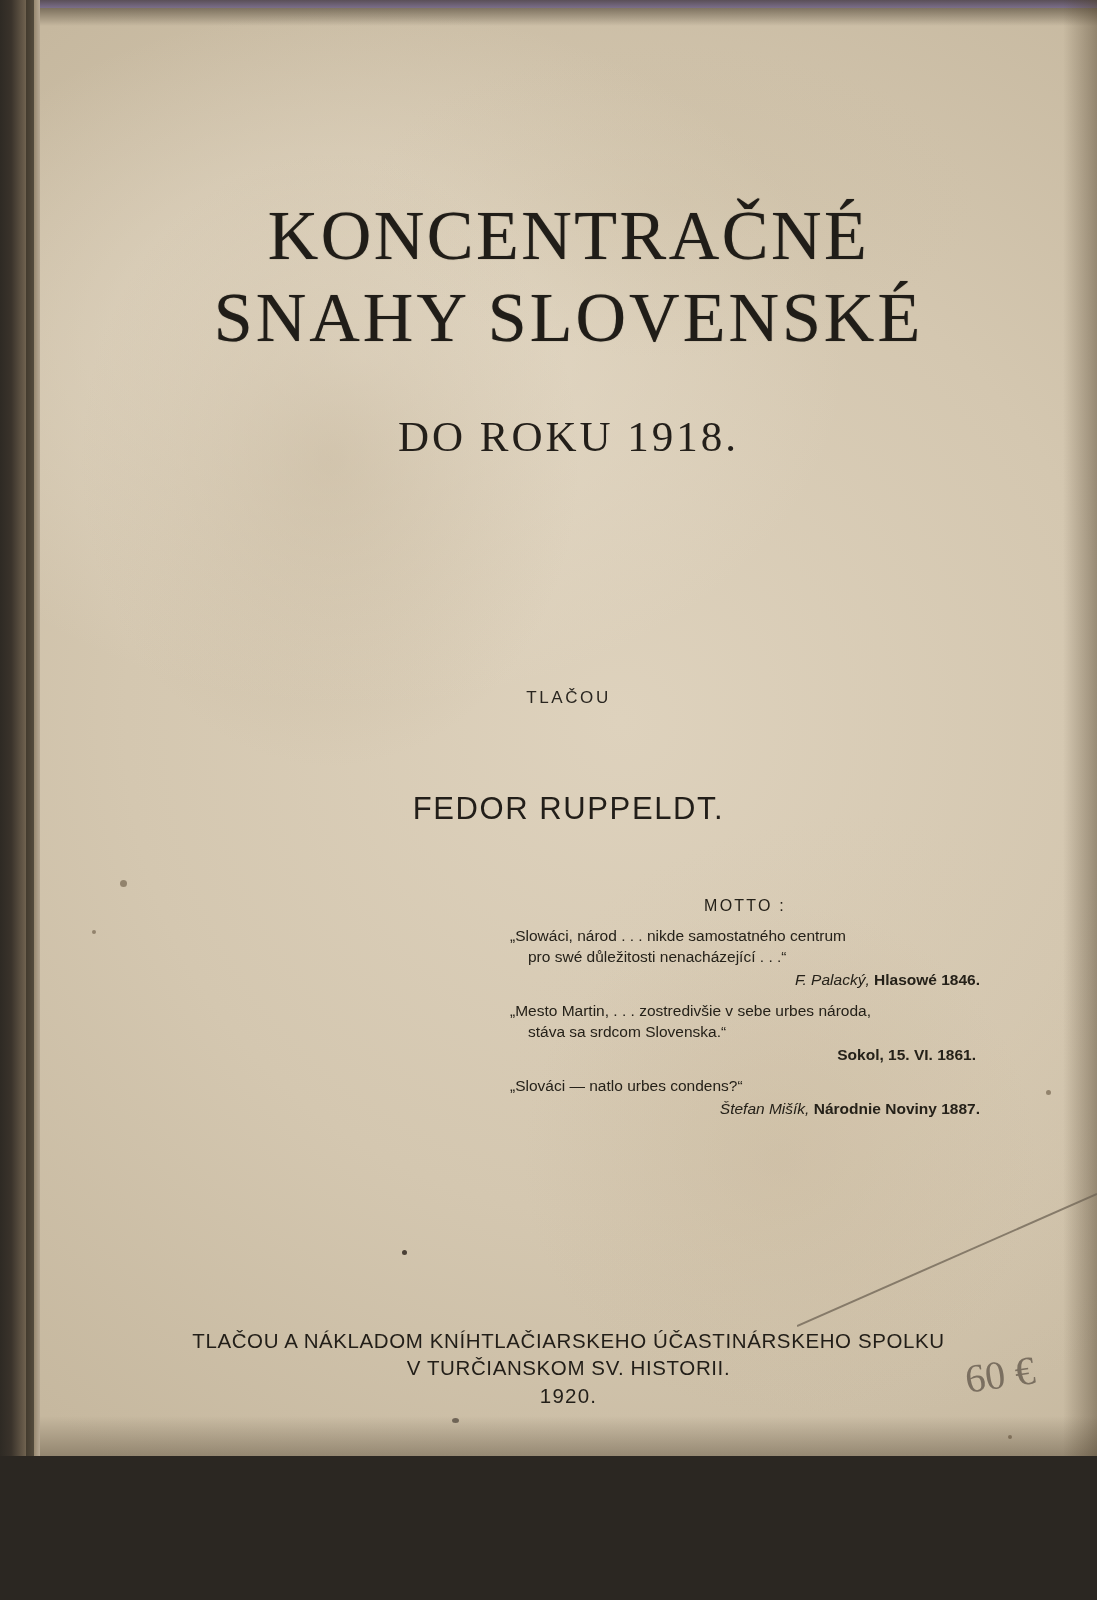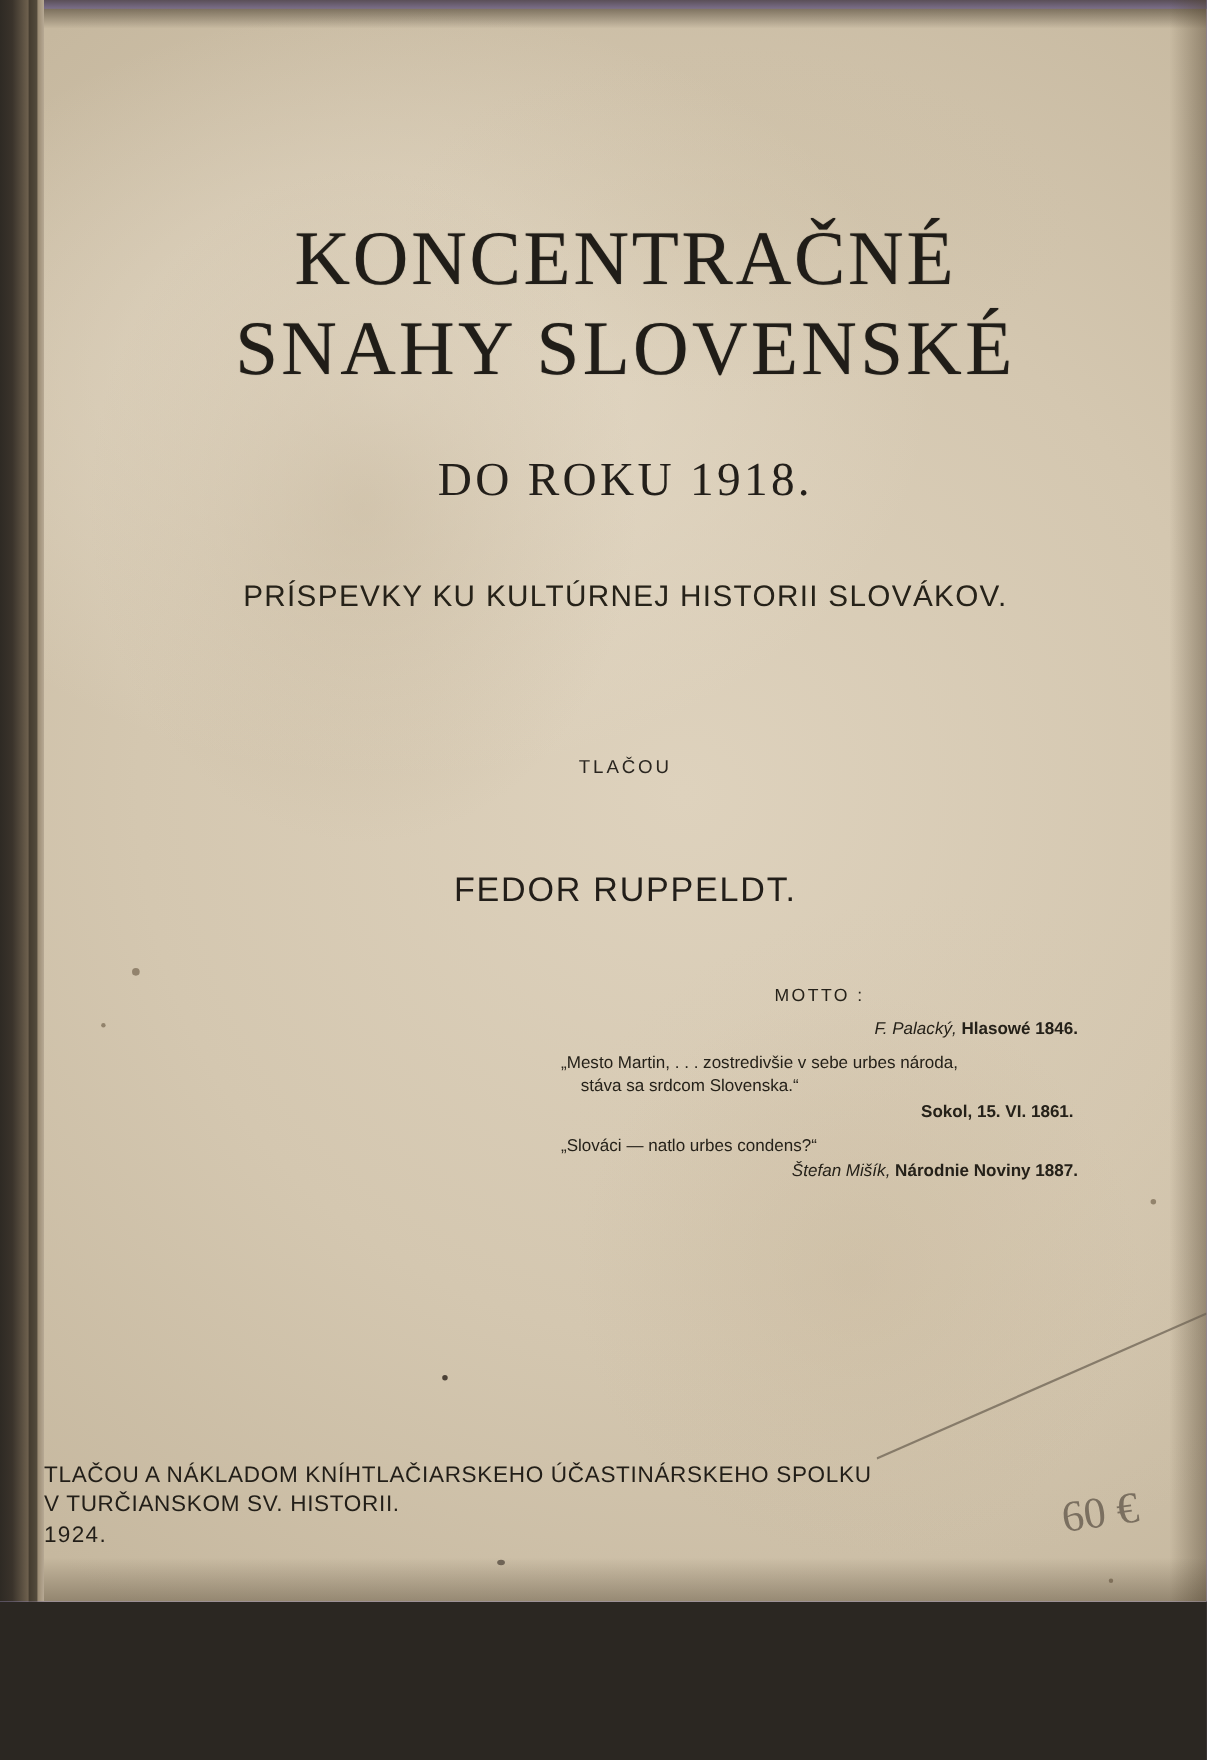--- a/index.html
+++ b/index.html
@@ -175,21 +175,21 @@
     text-align: right;
     font-style: italic;
     margin-bottom: 10px;
   }
   .motto-src b { font-style: normal; font-weight: 700; }
   .motto-src.center-ish { text-align: right; padding-right: 4px; }
 
   .imprint {
     position: absolute;
     left: 0; top: 1327px; width: 1057px;
-    text-align: left;
+    text-align: center;
     font-family: "Liberation Sans", sans-serif;
     color: #221e18;
   }
   .imprint .li1 { font-size: 20.5px; letter-spacing: 0.6px; line-height: 27px; }
   .imprint .li2 { font-size: 20.5px; letter-spacing: 0.6px; line-height: 27px; }
   .imprint .li3 { font-size: 20.5px; letter-spacing: 1.2px; line-height: 30px; }
 
   
   .pencil-note {
     position: absolute;
@@ -248,47 +248,50 @@
 
   <div id="content">
 
     <div class="title-block">
       <div class="title-line l1">KONCENTRAČNÉ</div>
       <div class="title-line l2">SNAHY SLOVENSKÉ</div>
     </div>
 
     <div class="subtitle-year">DO ROKU 1918.</div>
 
-    <div class="subtitle-2">PRÍSPEVKY KU KULTÚRNEJ HISTORII SLOVÁKOV.</div>
 
     <div class="byline-label">TLAČOU</div>
 
     <div class="author">FEDOR RUPPELDT.</div>
 
     <div class="motto">
       <div class="motto-head">MOTTO :</div>
 
+      <div class="motto-q">
+        <span class="l i1">„Slowáci, národ . . . nikde samostatného centrum</span>
+        <span class="l i2">pro swé důležitosti nenacházející . . .“</span>
+      </div>
       <div class="motto-src"><i>F. Palacký,</i><b> Hlasowé 1846.</b></div>
 
       <div class="motto-q">
         <span class="l i1">„Mesto Martin, . . . zostredivšie v sebe urbes národa,</span>
         <span class="l i2">stáva sa srdcom Slovenska.“</span>
       </div>
       <div class="motto-src center-ish"><b>Sokol, 15. VI. 1861.</b></div>
 
       <div class="motto-q">
         <span class="l i1">„Slováci — natlo urbes condens?“</span>
       </div>
       <div class="motto-src"><i>Štefan Mišík,</i><b> Národnie Noviny 1887.</b></div>
     </div>
 
     <div class="imprint">
       <div class="li1">TLAČOU A NÁKLADOM KNÍHTLAČIARSKEHO ÚČASTINÁRSKEHO SPOLKU</div>
       <div class="li2">V TURČIANSKOM SV. HISTORII.</div>
-      <div class="li3">1924.</div>
+      <div class="li3">1920.</div>
     </div>
 
   </div>
 
   <div class="dot-mark"></div>
   <div class="dot-mark2"></div>
 
   <svg class="pencil-line" viewBox="0 0 300 150">
     <line x1="0" y1="140" x2="300" y2="8" stroke="#6e6354" stroke-width="2" opacity="0.75"></line>
   </svg>

